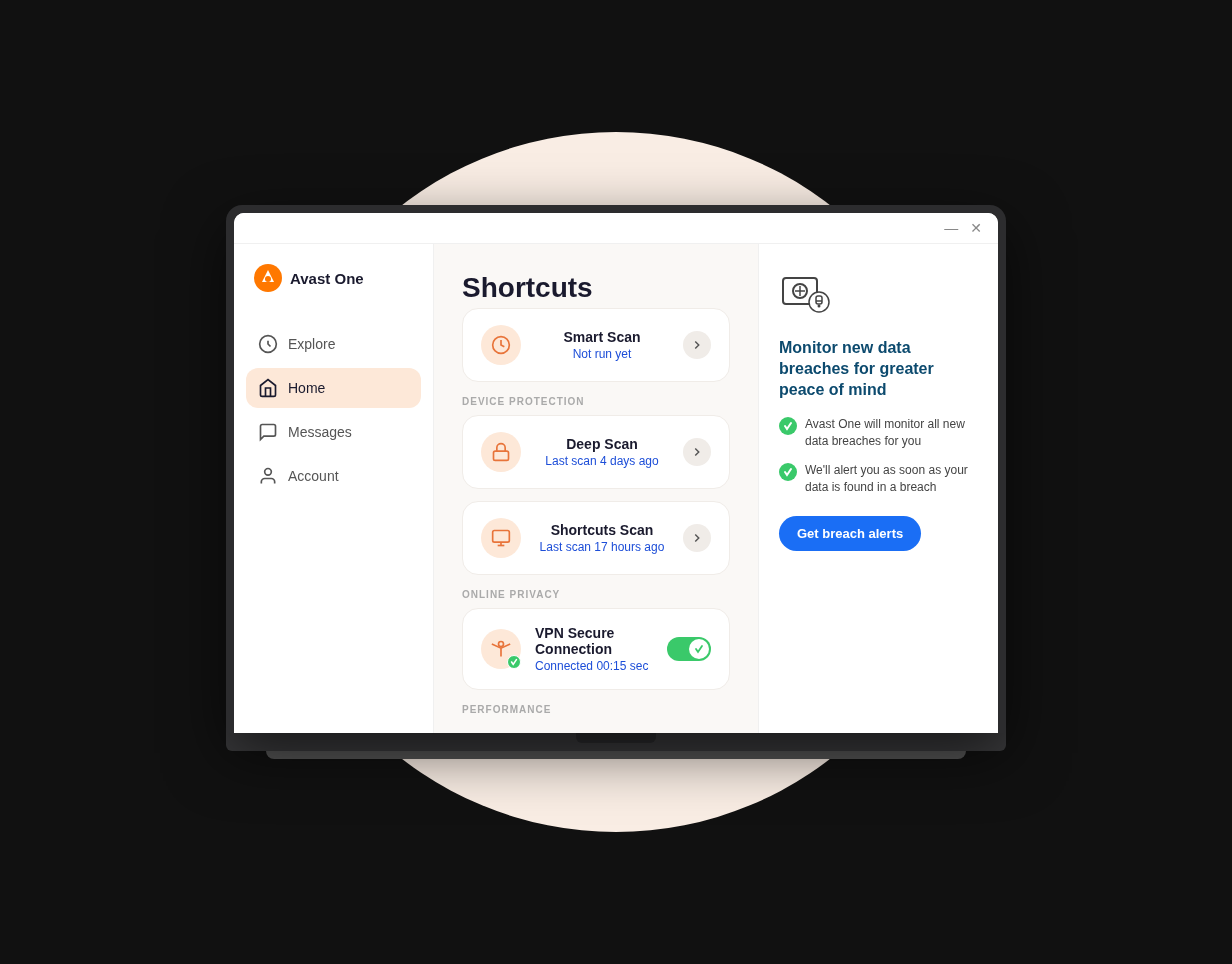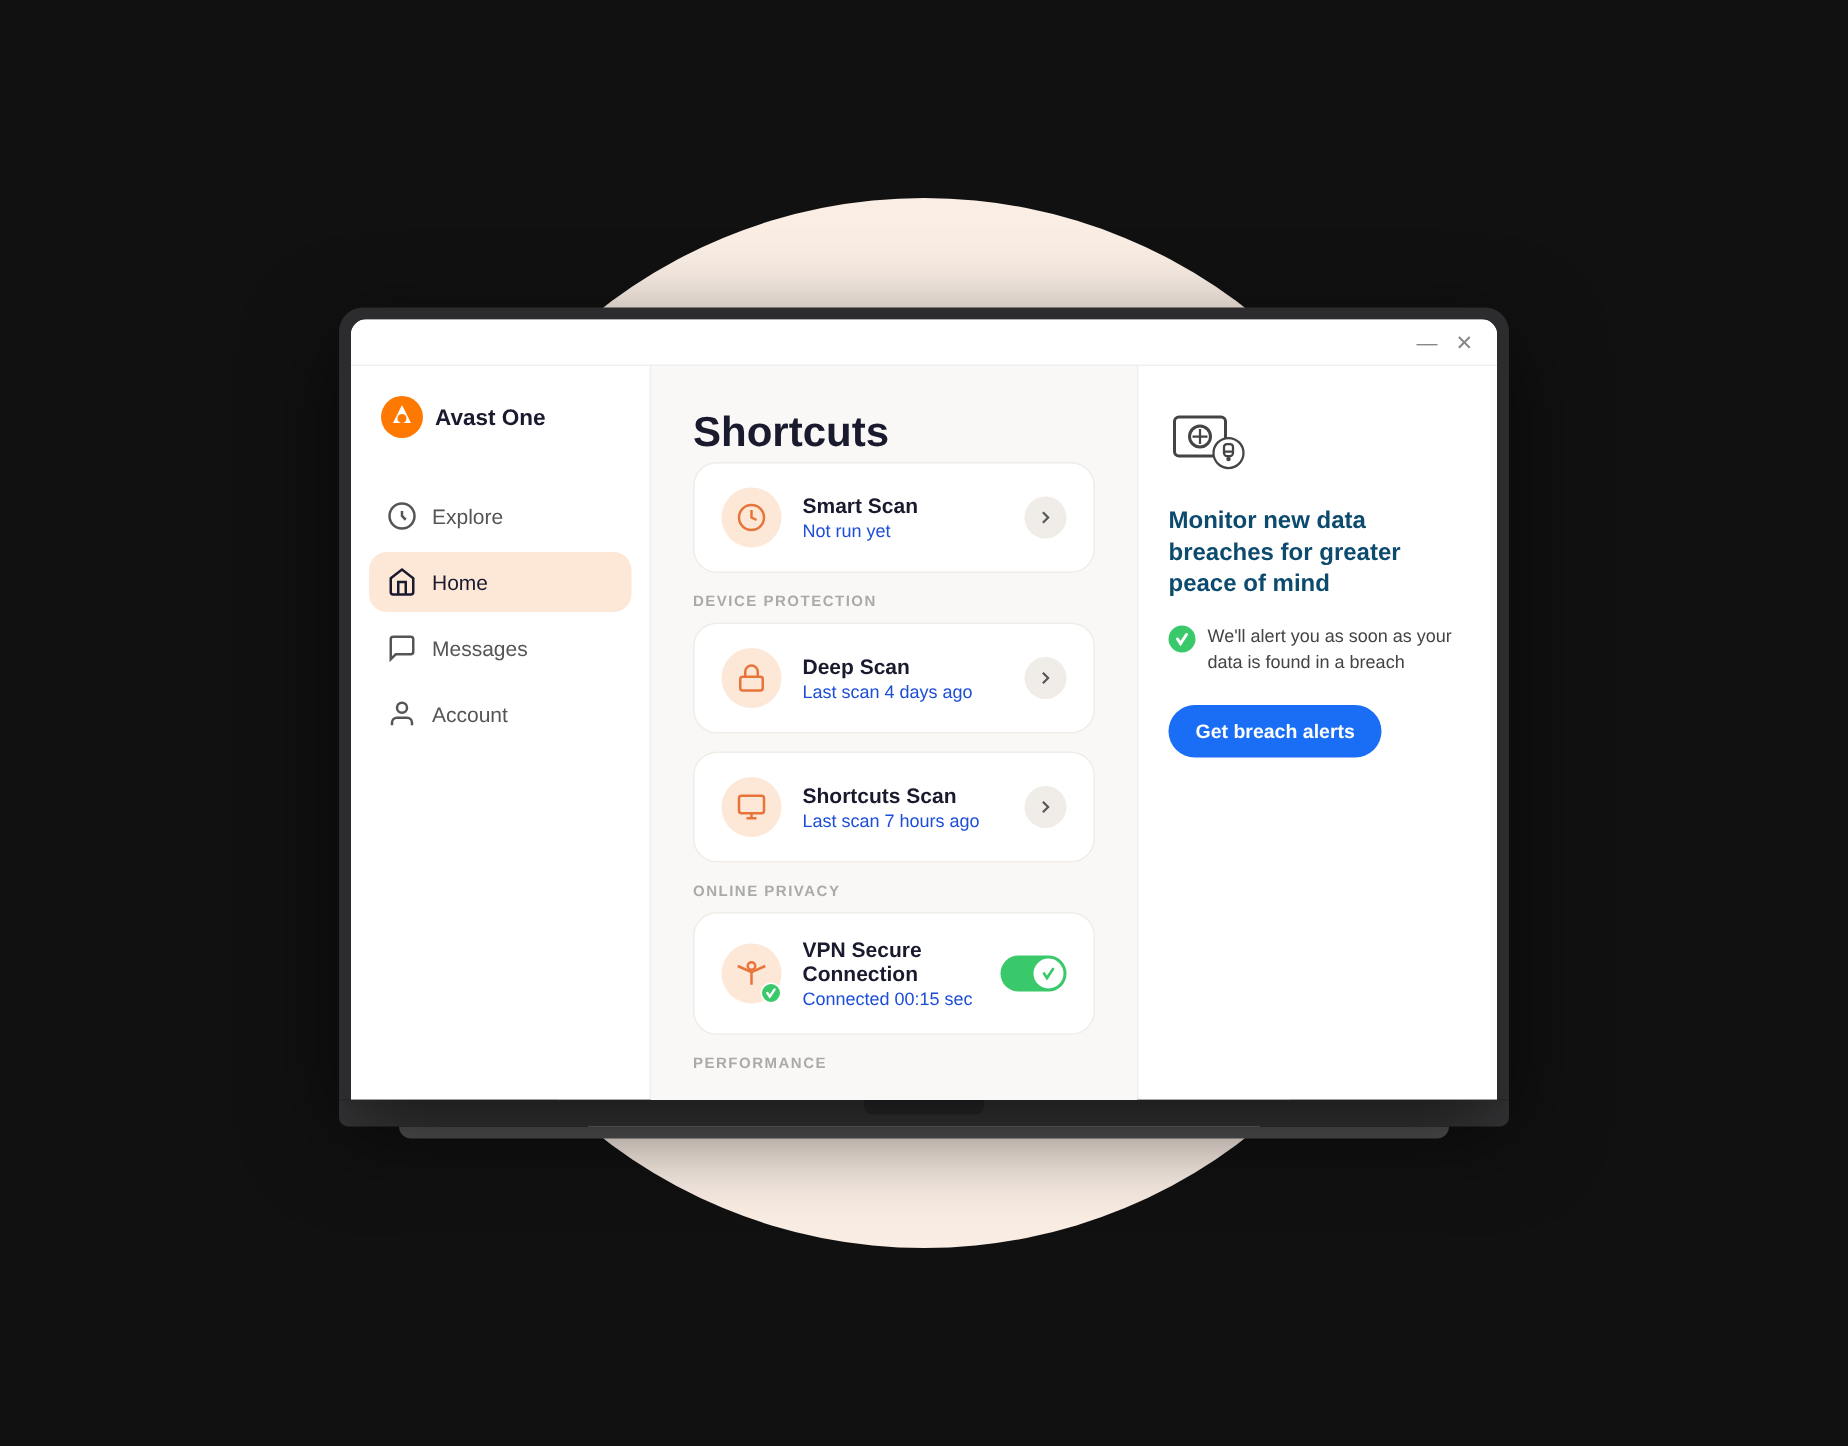--- a/index.html
+++ b/index.html
@@ -159,20 +159,21 @@
     .scan-card {
       background: #fff;
       border-radius: 16px;
       padding: 16px 18px;
       display: flex;
       align-items: center;
       gap: 14px;
       margin-bottom: 12px;
       cursor: pointer;
       border: 1px solid #f0ece8;
+      text-align: center;
     }
 
     .scan-icon-wrap {
       width: 40px;
       height: 40px;
       background: #fde8d8;
       border-radius: 50%;
       display: flex;
       align-items: center;
       justify-content: center;
@@ -495,21 +496,21 @@
             <div class="scan-card">
               <div class="scan-icon-wrap">
                 <svg viewBox="0 0 24 24" fill="none" stroke="#e8743a" stroke-width="2">
                   <rect x="2" y="3" width="20" height="14" rx="2"></rect>
                   <line x1="8" y1="21" x2="16" y2="21"></line>
                   <line x1="12" y1="17" x2="12" y2="21"></line>
                 </svg>
               </div>
               <div class="scan-info">
                 <div class="scan-name">Shortcuts Scan</div>
-                <div class="scan-sub">Last scan 7 hours ago</div>
+                <div class="scan-sub">Last scan 17 hours ago</div>
               </div>
               <div class="arrow-btn">
                 <svg viewBox="0 0 24 24" fill="none" stroke="#555" stroke-width="2.5">
                   <polyline points="9 18 15 12 9 6"></polyline>
                 </svg>
               </div>
             </div>
 
             <div class="section-label">ONLINE PRIVACY</div>
 
@@ -553,20 +554,28 @@
               <path d="M16 23 h10" stroke="#444" stroke-width="1.5"></path>
               <path d="M21 18 v10" stroke="#444" stroke-width="1.5"></path>
               <circle cx="40" cy="34" r="10" fill="#fff" stroke="#444" stroke-width="1.5"></circle>
               <rect x="37" y="28" width="6" height="8" rx="2" stroke="#444" stroke-width="1.5" fill="none"></rect>
               <path d="M37 33 h6" stroke="#444" stroke-width="1.5"></path>
               <circle cx="40" cy="38" r="1.5" fill="#444"></circle>
             </svg>
 
             <h2 class="breach-title">Monitor new data breaches for greater peace of mind</h2>
 
+            <div class="breach-item">
+              <div class="breach-check">
+                <svg viewBox="0 0 10 10" fill="none">
+                  <polyline points="2,5 4,8 8,2" stroke="white" stroke-width="2" stroke-linecap="round"></polyline>
+                </svg>
+              </div>
+              <span class="breach-text">Avast One will monitor all new data breaches for you</span>
+            </div>
 
             <div class="breach-item">
               <div class="breach-check">
                 <svg viewBox="0 0 10 10" fill="none">
                   <polyline points="2,5 4,8 8,2" stroke="white" stroke-width="2" stroke-linecap="round"></polyline>
                 </svg>
               </div>
               <span class="breach-text">We'll alert you as soon as your data is found in a breach</span>
             </div>
 

